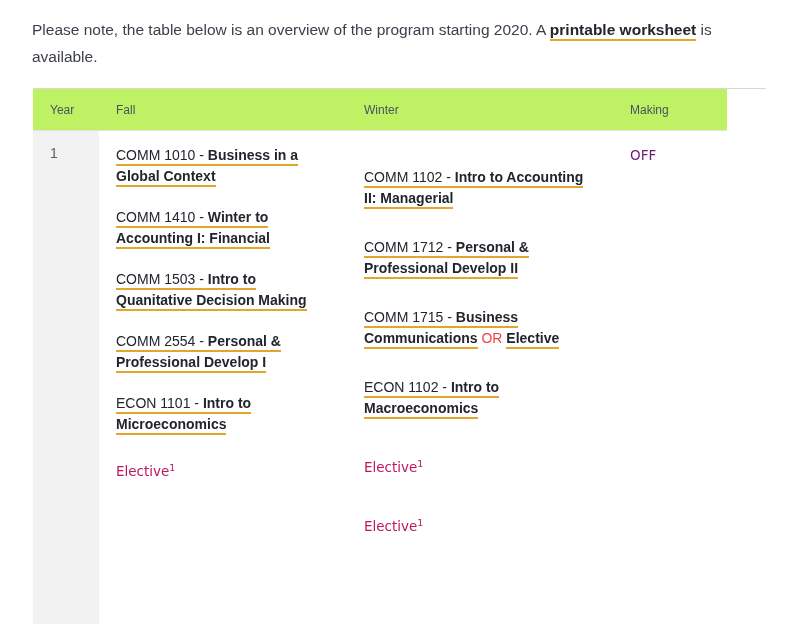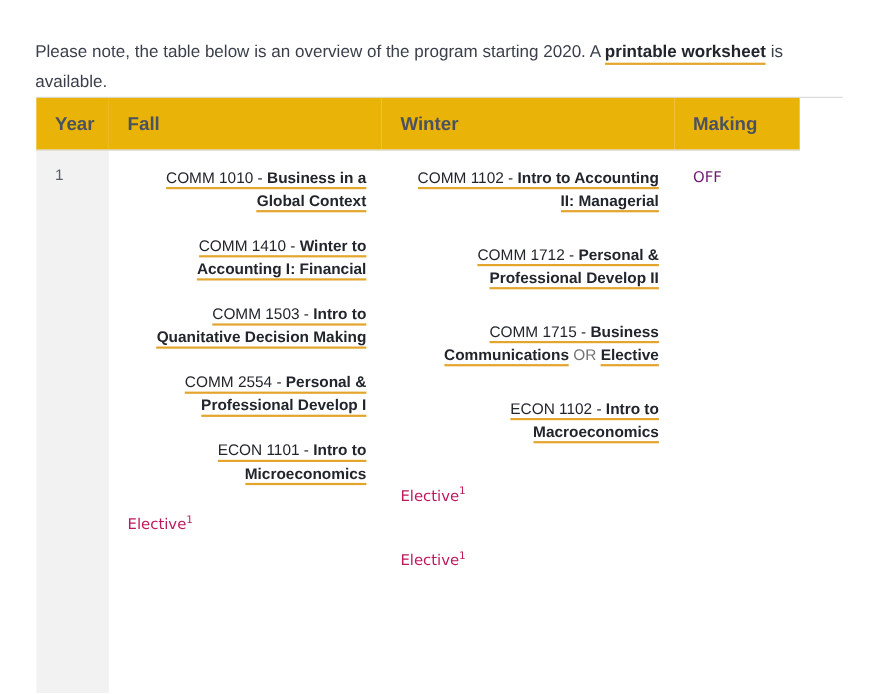--- a/index.html
+++ b/index.html
@@ -15,21 +15,21 @@
   body {
     font-family: "Liberation Sans", sans-serif;
     color: #2f3640;
     -webkit-font-smoothing: antialiased;
   }
 
   
   .intro {
     position: absolute;
     left: 32px;
-    top: 18px;
+    top: 0;
     width: 700px;
     font-size: 15.5px;
     line-height: 27px;
     color: #3a3f4a;
     font-weight: 400;
   }
   .intro .lead { font-weight: 400; }
   .goldlink {
     font-weight: 700;
     color: #22252c;
@@ -50,24 +50,24 @@
     width: 733px;
     height: 1px;
     background: #d8d8d8;
   }
   table.schedule {
     border-collapse: collapse;
     width: 694px;
     table-layout: fixed;
   }
   table.schedule thead th {
-    background: #eab308;
+    background: #bef264;
     text-align: left;
-    font-size: 17px;
-    font-weight: 700;
+    font-size: 12px;
+    font-weight: 400;
     color: #4a5260;
     padding: 14px 0 13px 17px;
     border-bottom: 1px solid #e2e2e2;
     vertical-align: middle;
   }
   col.c-year   { width: 66px; }
   col.c-fall   { width: 248px; }
   col.c-winter { width: 266px; }
   col.c-summer { width: 114px; }
 
@@ -83,39 +83,38 @@
     padding-left: 20px;
     padding-top: 14px;
     height: 493px;
   }
   td.term-cell { background: #ffffff; }
 
   
   .course {
     margin: 0 0 20px 0;
     line-height: 21px;
-    text-align: right;
   }
   .course:last-child { margin-bottom: 0; }
 
   .course-link {
     color: #22252c;
     text-decoration: none;
     cursor: pointer;
     box-decoration-break: clone;
     -webkit-box-decoration-break: clone;
     border-bottom: 2px solid #e3a52b;
     padding-bottom: 1px;
   }
   .course-link .code { font-weight: 400; }
   .course-link .title { font-weight: 700; }
 
   .or-text {
     font-weight: 400;
-    color: #737373;
+    color: #ef4444;
   }
 
   .elective {
     margin: 0 0 20px 0;
     line-height: 21px;
     color: #be185d;
     font-family: "DejaVu Sans", sans-serif;
     font-size: 13.5px;
     font-weight: 400;
   }
@@ -128,21 +127,21 @@
     margin: 0;
     line-height: 21px;
     color: #701a75;
     font-family: "DejaVu Sans", sans-serif;
     font-size: 13.5px;
   }
 
   
   .fall-col .course   { margin-bottom: 20px; }
   .fall-col .elective { margin-top: 26px; }
-  .winter-col .course { margin-bottom: 28px; }
+  .winter-col .course { margin-bottom: 28px; margin-top: 22px; }
   .winter-col .elective { margin-top: 38px; margin-bottom: 26px; }
 </style>
 </head>
 <body>
 
 <p class="intro"><span class="lead">Please note, the table below is an overview of the program starting 2020. A </span><a class="goldlink" href="#">printable worksheet</a><span class="lead"> is available.</span></p>
 
 <div class="table-wrap">
   <div class="tbl-topline"></div>
 

